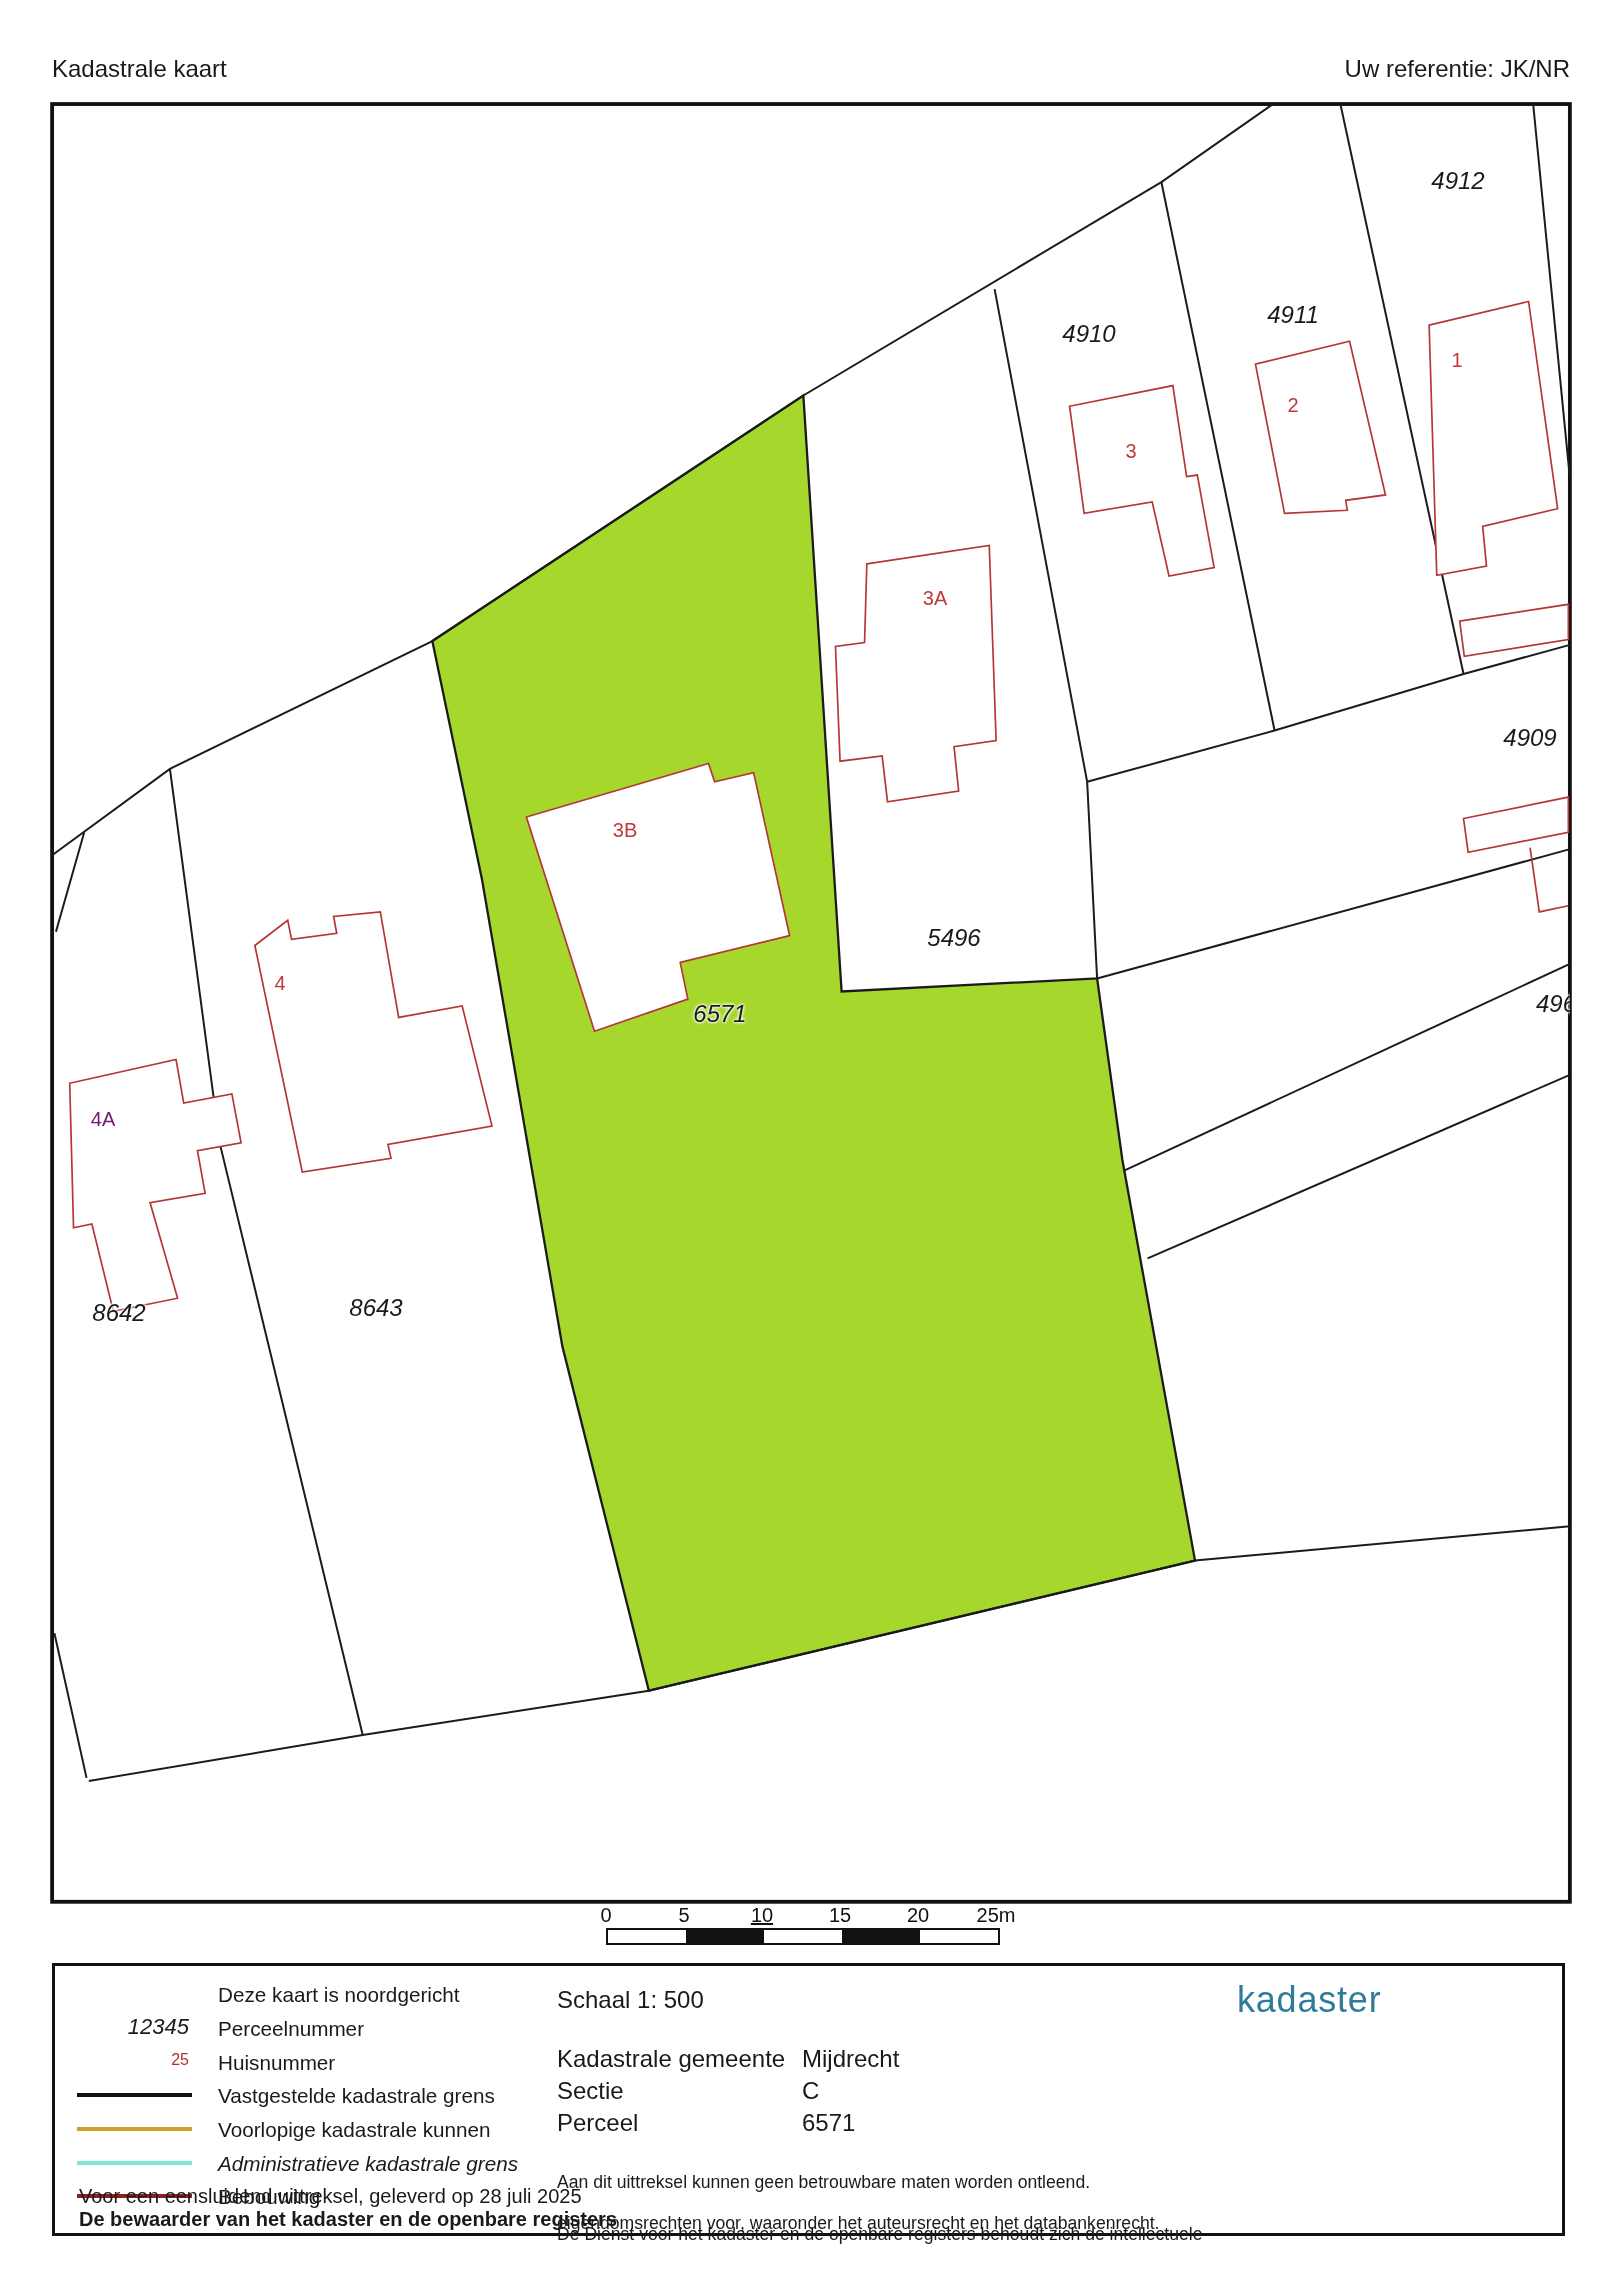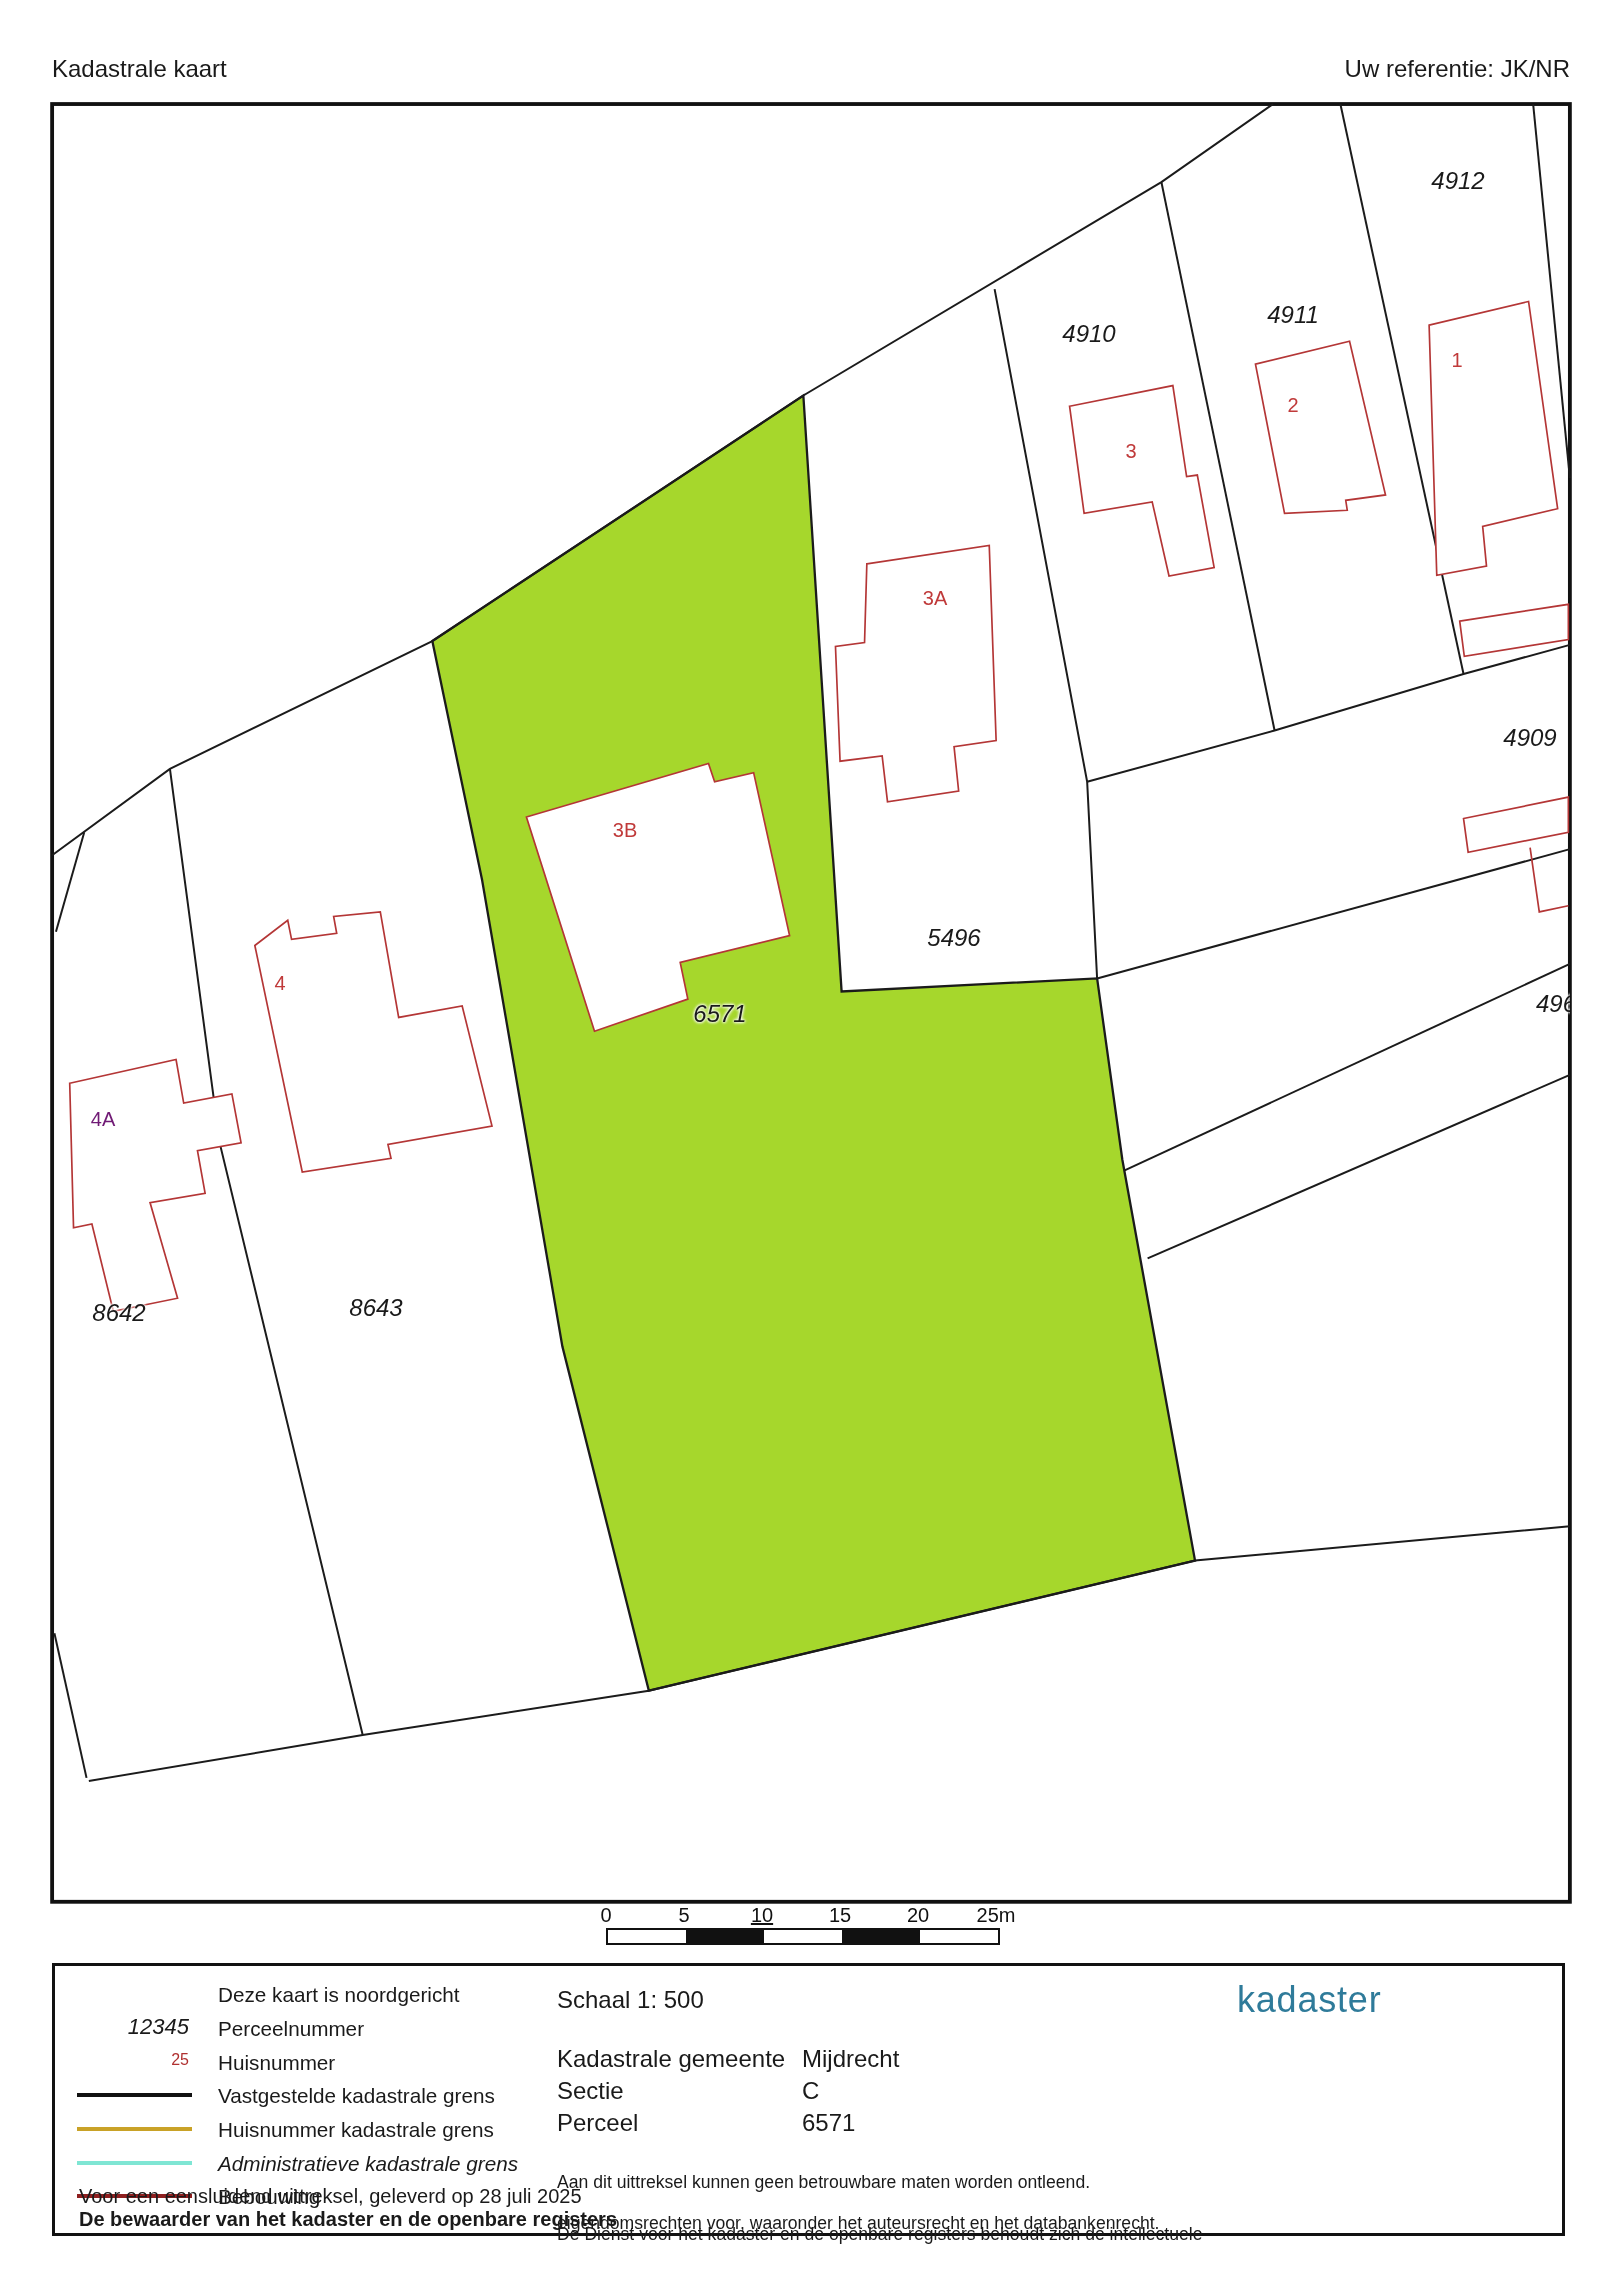--- a/index.html
+++ b/index.html
@@ -118,21 +118,21 @@
 <div id="legend-box" class="abs"></div>
 <div class="abs leg-text" style="left:218px;top:1983px;">Deze kaart is noordgericht</div>
 <div id="legend-items">
     <div class="leg-sample-num abs" style="left: 51px; top: 2014px; font-style: italic;">12345</div>
     <div class="leg-text abs" style="left: 218px; top: 2017px;">Perceelnummer</div>
     <div class="leg-sample-num abs" style="left: 51px; top: 2051px; color: rgb(176, 48, 48); font-size: 16px;">25</div>
     <div class="leg-text abs" style="left: 218px; top: 2051px;">Huisnummer</div>
     <div class="leg-line abs" style="top: 2093px; background: rgb(17, 17, 17);"></div>
     <div class="leg-text abs" style="left: 218px; top: 2084px;">Vastgestelde kadastrale grens</div>
     <div class="leg-line abs" style="top: 2127px; background: rgb(201, 162, 39);"></div>
-    <div class="leg-text abs" style="left: 218px; top: 2118px;">Huisnummer kadastrale grens</div>
+    <div class="leg-text abs" style="left: 218px; top: 2118px;">Voorlopige kadastrale kunnen</div>
     <div class="leg-line abs" style="top: 2161px; background: rgb(127, 230, 212);"></div>
     <div class="leg-text abs" style="left: 218px; top: 2152px; font-style: italic;">Administratieve kadastrale grens</div>
     <div class="leg-line abs" style="top: 2194px; background: rgb(142, 31, 31);"></div>
     <div class="leg-text abs" style="left: 218px; top: 2185px;">Bebouwing</div>
   </div>
 <div id="legend-footers">
     <div class="leg-footer abs" style="top: 2185px;">Voor een eensluidend uittreksel, geleverd op 28 juli 2025</div>
     <div class="leg-footer abs" style="top: 2208px; font-weight: bold;">De bewaarder van het kadaster en de openbare registers</div>
   </div>
 

